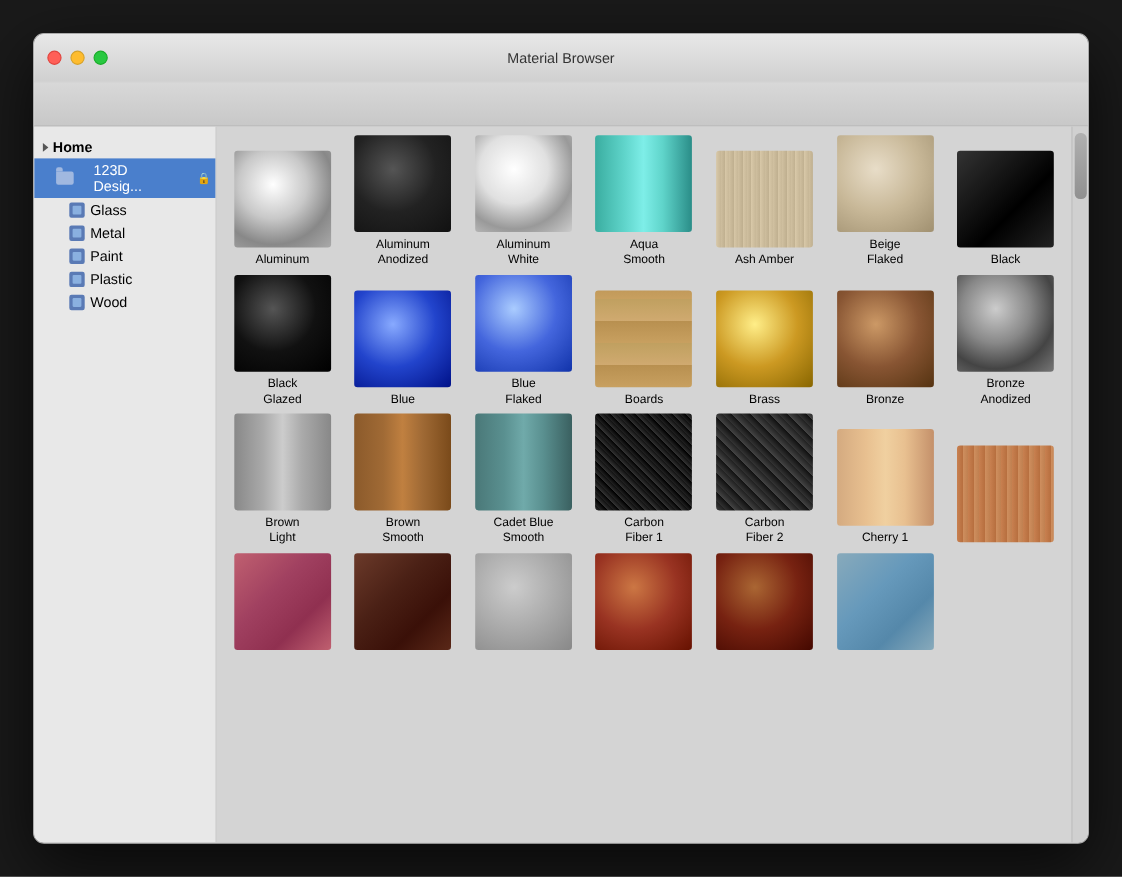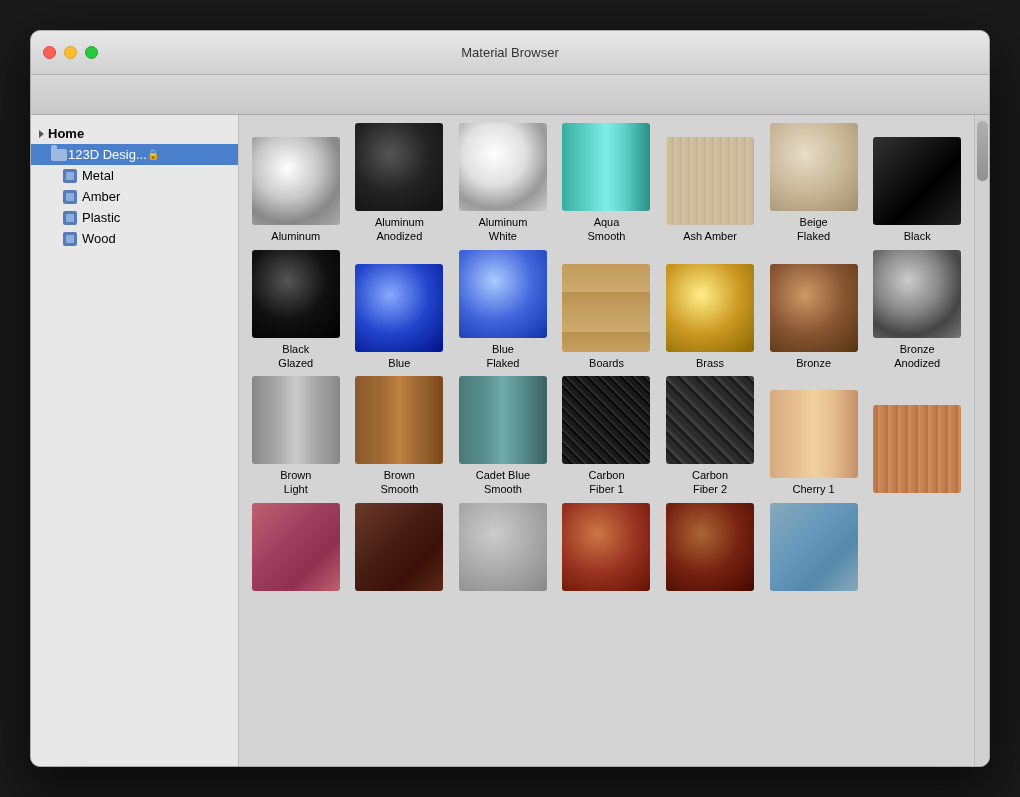--- a/index.html
+++ b/index.html
@@ -68,21 +68,21 @@
       flex-shrink: 0;
     }
 
     .content-area {
       display: flex;
       flex: 1;
       overflow: hidden;
     }
 
     .sidebar {
-      width: 208px;
+      width: 166px;
       background: #e8e8e8;
       border-right: 1px solid #c0c0c0;
       padding: 8px 0;
       overflow-y: auto;
       flex-shrink: 0;
     }
 
     .sidebar-home {
       display: flex;
       align-items: center;
@@ -98,24 +98,24 @@
       height: 0;
       border-left: 5px solid #555;
       border-top: 4px solid transparent;
       border-bottom: 4px solid transparent;
       flex-shrink: 0;
     }
 
     .sidebar-item {
       display: flex;
       align-items: center;
-      padding: 3px 22px 3px 20px;
+      padding: 3px 4px 3px 20px;
       font-size: 13px;
       color: #000;
-      gap: 1px;
+      gap: 18px;
       cursor: pointer;
     }
 
     .sidebar-item.selected {
       background: #4a7fcc;
       color: #fff;
     }
 
     .sidebar-subitem {
       display: flex;
@@ -371,25 +371,29 @@
       </div>
 
       <div class="sidebar-item selected">
         <div class="folder-icon selected-folder"></div>
         <span>123D Desig...</span>
         <span class="lock-icon">🔒</span>
       </div>
 
       <div class="sidebar-subitem">
         <div class="material-icon"></div>
-        <span>Metal</span>
+        <span>Glass</span>
       </div>
       <div class="sidebar-subitem">
         <div class="material-icon"></div>
-        <span>Amber</span>
+        <span>Metal</span>
+      </div>
+      <div class="sidebar-subitem">
+        <div class="material-icon"></div>
+        <span>Paint</span>
       </div>
       <div class="sidebar-subitem">
         <div class="material-icon"></div>
         <span>Plastic</span>
       </div>
       <div class="sidebar-subitem">
         <div class="material-icon"></div>
         <span>Wood</span>
       </div>
     </div>

